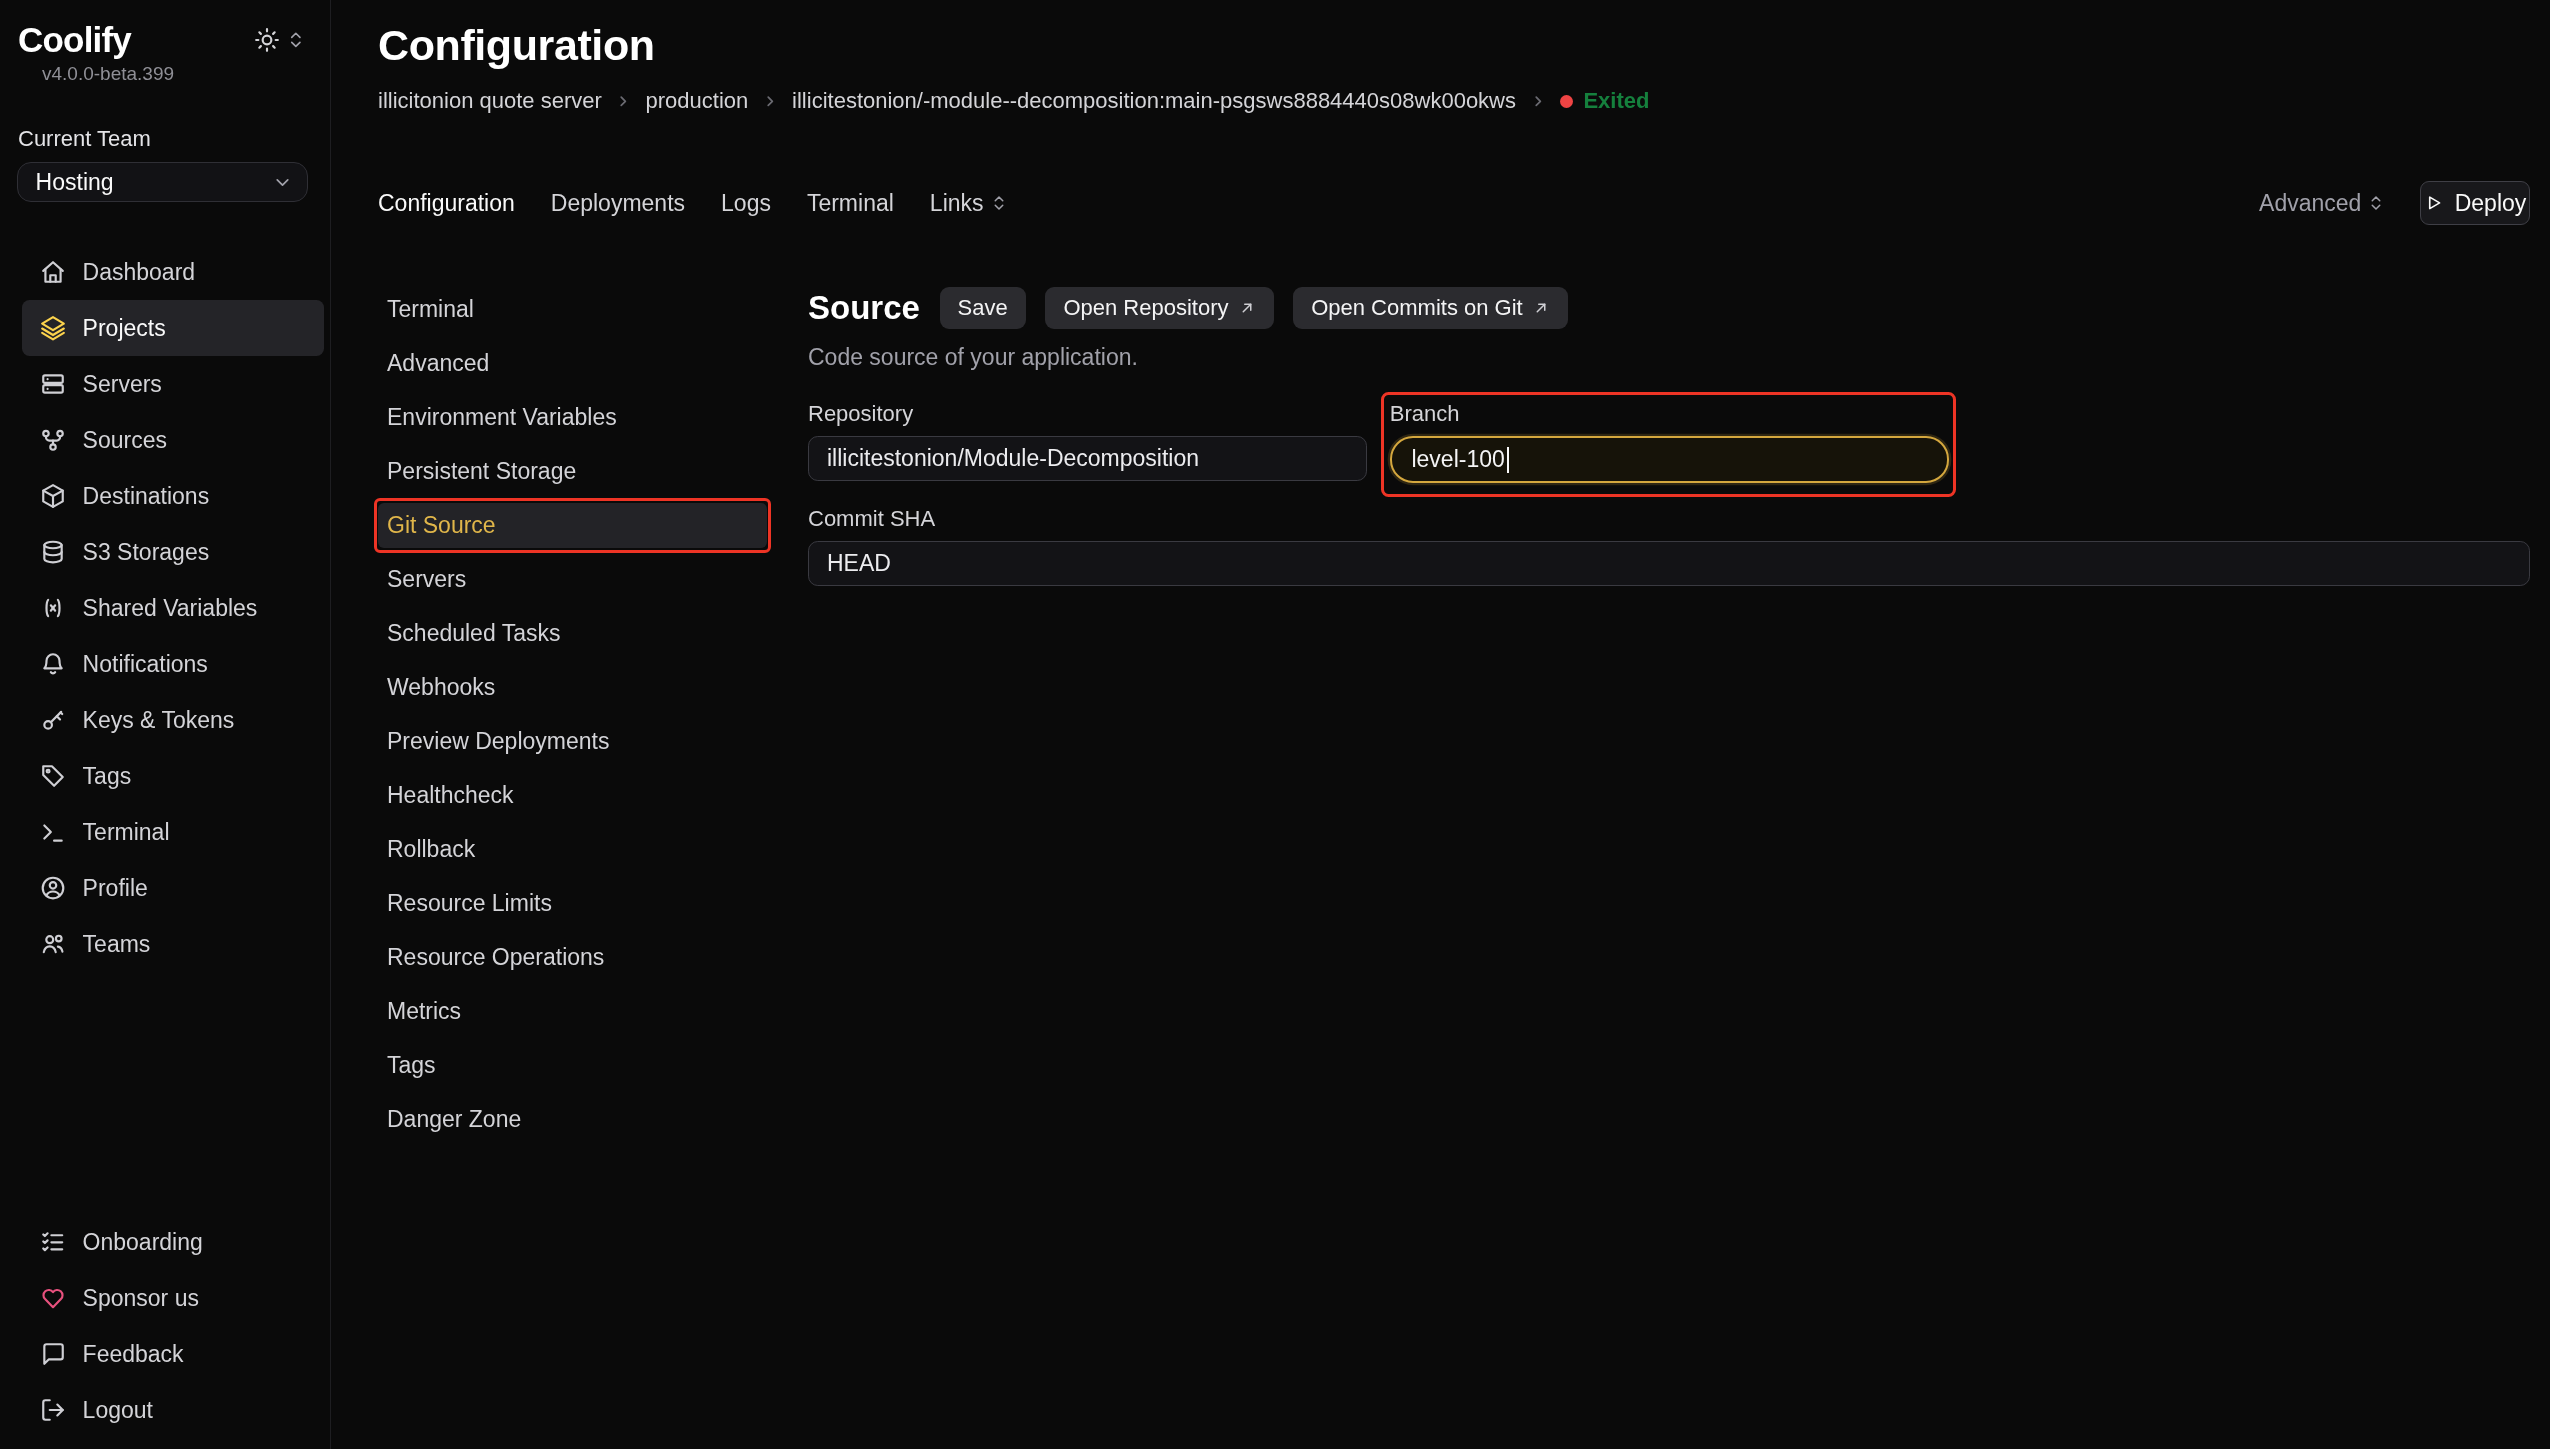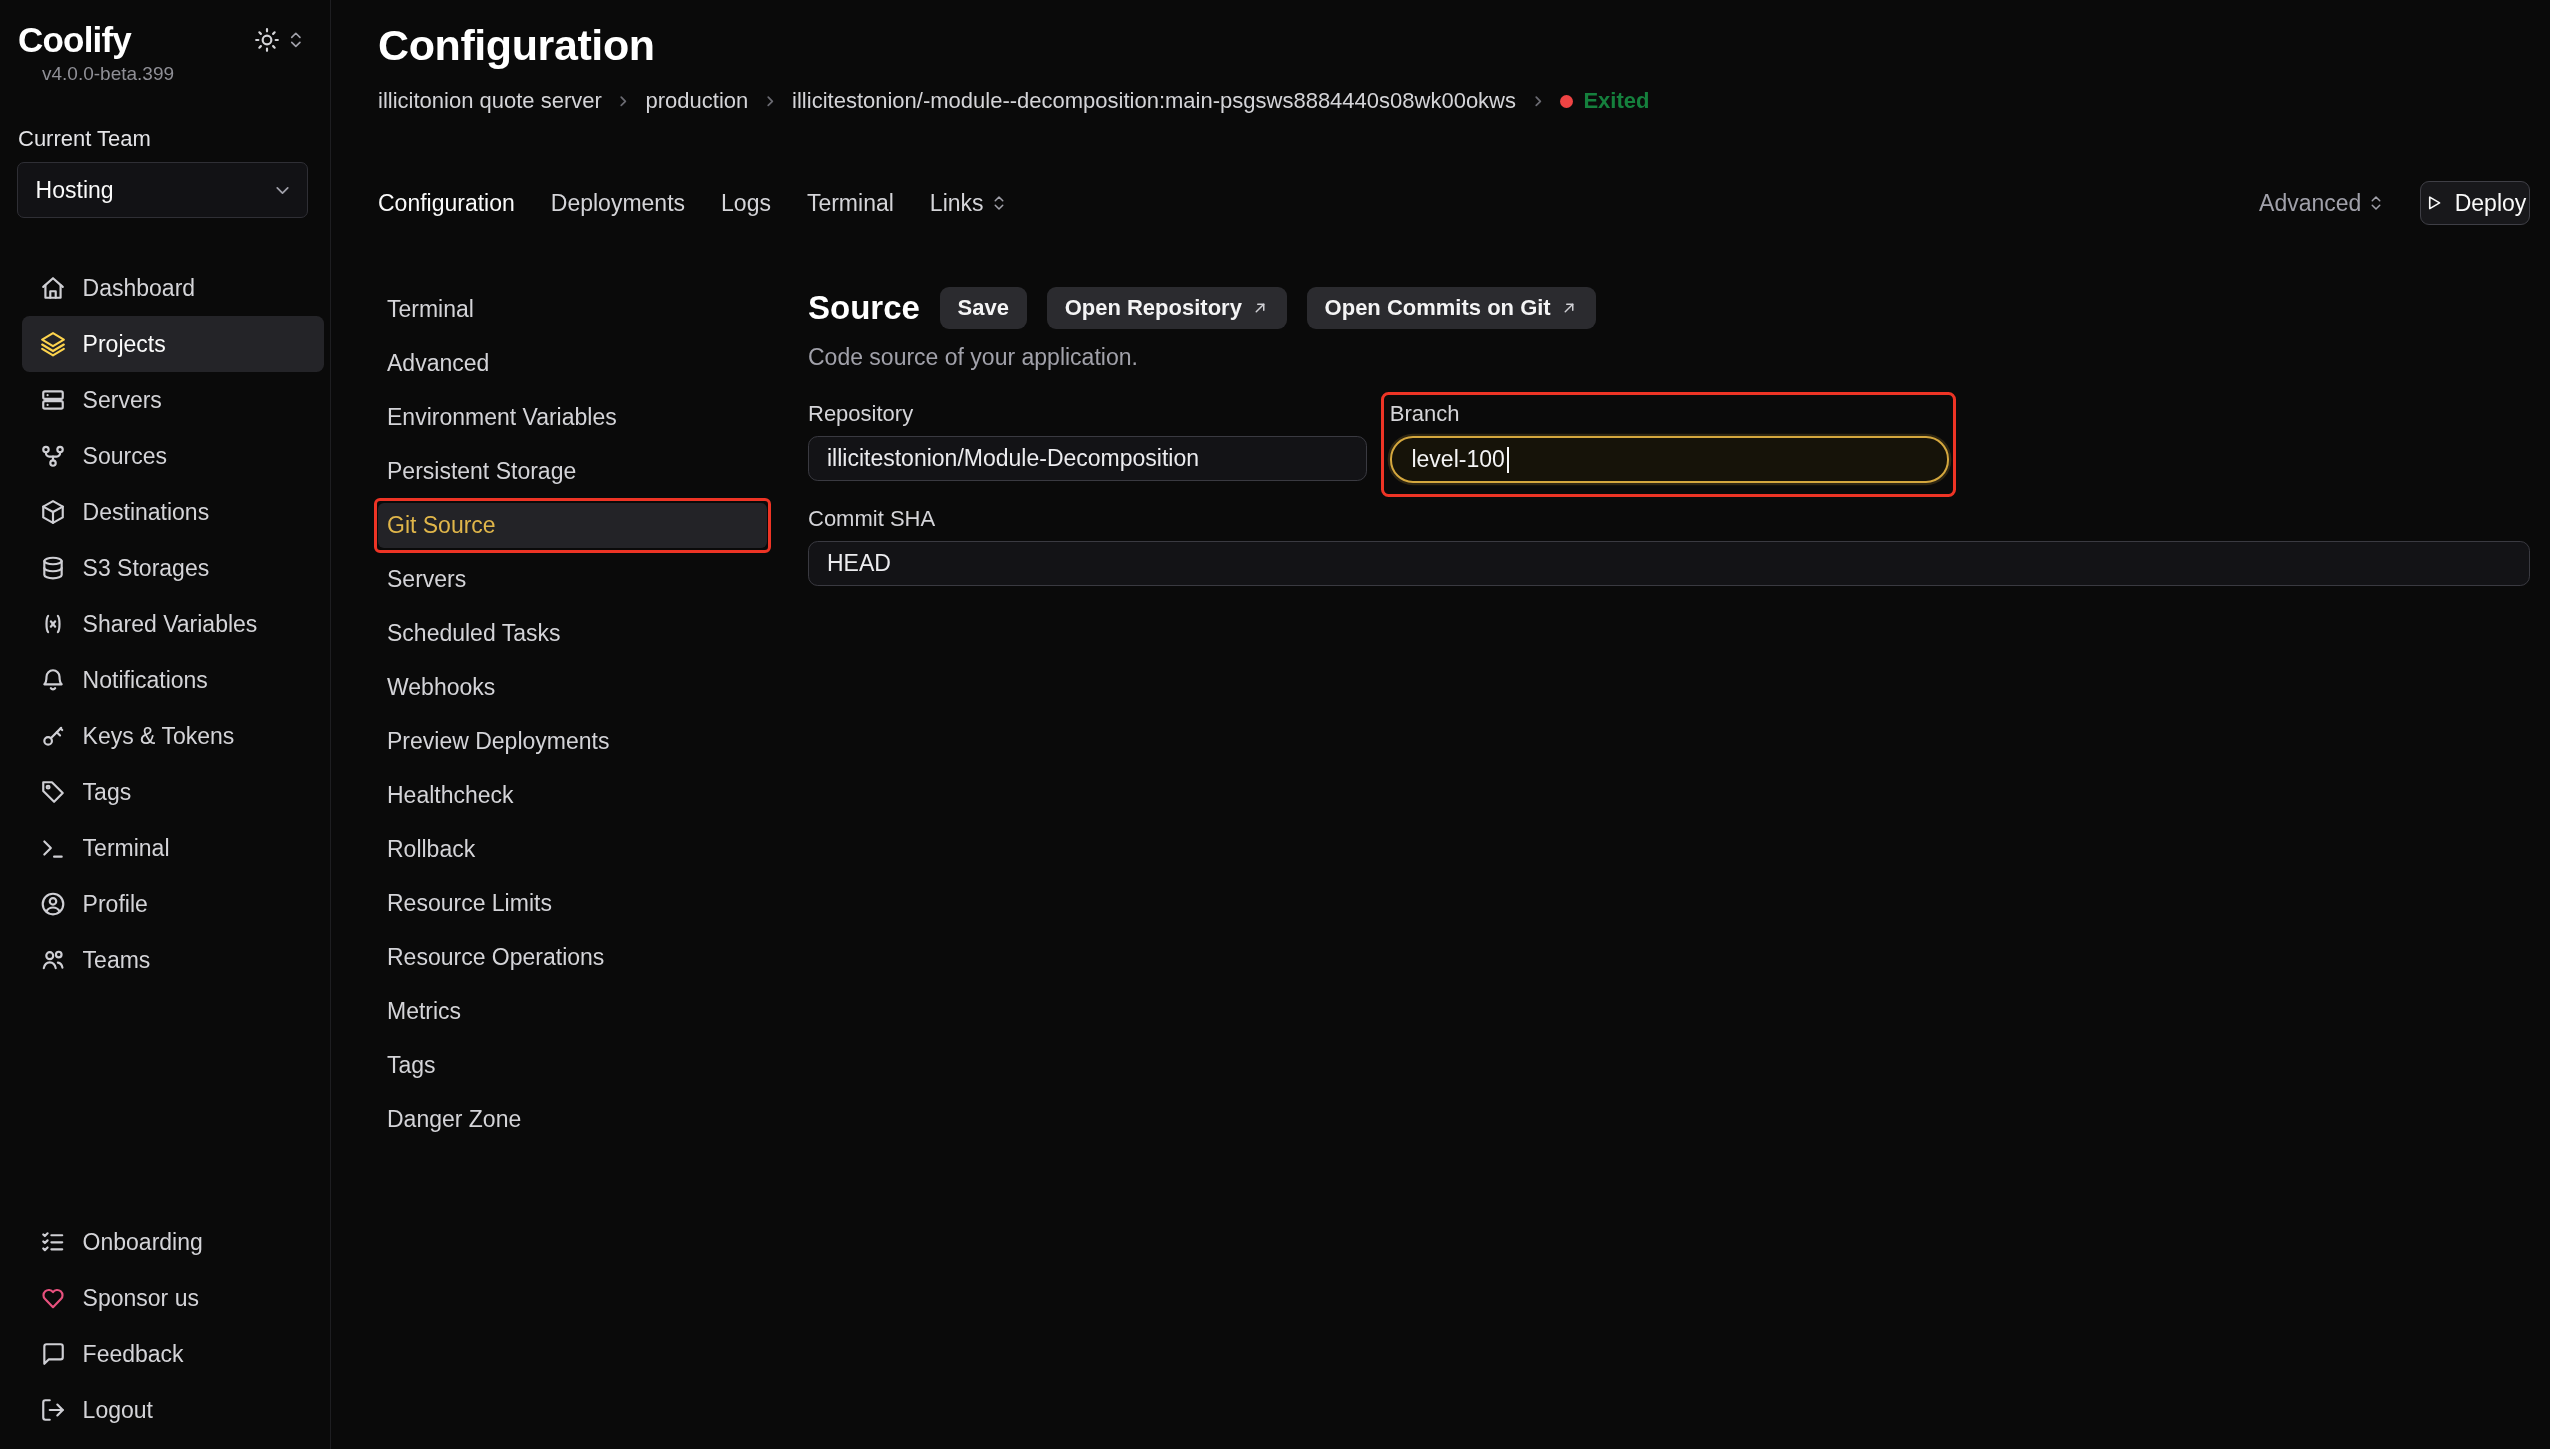--- a/index.html
+++ b/index.html
@@ -20,22 +20,22 @@
     padding:19.7px 0 10.6px;
   }
   .logo-row { display:flex; align-items:center; padding:0 18px;gap:44px; }
   .logo { font-size:35px; font-weight:700; color:#ffffff; letter-spacing:-0.8px; }
   .theme-toggle { margin-left:79px; display:flex; align-items:center; gap:6px; color:#d4d4d8; cursor:pointer; }
   .theme-toggle .sun svg { width:26px; height:26px; }
   .theme-toggle .updown svg { width:19.7px; height:19.7px; color:#a1a1aa; }
   .version { padding:3px 18px 0; font-size:19px; color:#8f8f96;margin-left:24px; }
   .team-label { margin-top:41px; padding:0 18px; font-size:22px; color:#e4e4e7; }
   .team-select {
-    margin:10.6px 0 0 16.6px; width:291px; height:56px;
-    background:#121215; border:0.8px solid #2f2f35; border-radius:7px;
+    margin:10.6px 0 0 16.6px; width:291px; height:40px;
+    background:#121215; border:0.8px solid #2f2f35; border-radius:14px;
     display:flex; align-items:center; justify-content:space-between;
     padding:0 13.6px 0 18px; font-size:23px; color:#fafafa; cursor:pointer;
   }
   .team-select .chev svg { width:21px; height:21px; color:#a1a1aa; }
 
   .nav { margin-top:42px; display:flex; flex-direction:column;margin-left:16px; }
   .nav-footer { margin-top:auto; }
   .nav-item {
     height:56px; margin:0 6px; padding:0 10.6px 0 18px; border-radius:7.6px;
     display:flex; align-items:center; gap:16.6px;
@@ -80,21 +80,21 @@
   .submenu-item.active { background:#232327; color:#e0b64a; }
   .red-outline { position:absolute; border:3px solid #ee3425; border-radius:6px; pointer-events:none; }
   .submenu-item .red-outline { inset:-5.3px -3.8px; }
 
   .form-col { flex:1; min-width:0; margin-left:41px; }
   .heading-row { display:flex; align-items:center; gap:19.7px; }
   .source-heading { margin:0; font-size:33px; font-weight:700; color:#ffffff; }
   .btn {
     display:inline-flex; align-items:center; gap:9px; height:42px; padding:0 18px;
     background:#2b2b2f; border:none; border-radius:9px;
-    color:#f4f4f5; font-size:22px; font-family:inherit; cursor:pointer;font-weight:bold;
+    color:#f4f4f5; font-size:22px; font-family:inherit; cursor:pointer;
   }
   .btn svg { width:18px; height:18px; color:#cfcfd4; }
   .subtitle { margin:15px 0 0; font-size:23px; color:#a1a1aa; }
 
   .form-grid { margin-top:30px; display:grid; grid-template-columns:1fr 1fr 1fr; column-gap:23px; row-gap:23px; }
   .field label { display:block; font-size:22px; color:#d4d4d8; margin-bottom:9px; }
   .field.full { grid-column:1 / -1; }
   .text-input {
     width:100%; height:45px; background:#131316; border:1.5px solid #3a3a41; border-radius:9.8px;
     color:#ececef; font-size:23px; padding:0 18px; font-family:inherit; outline:none;

